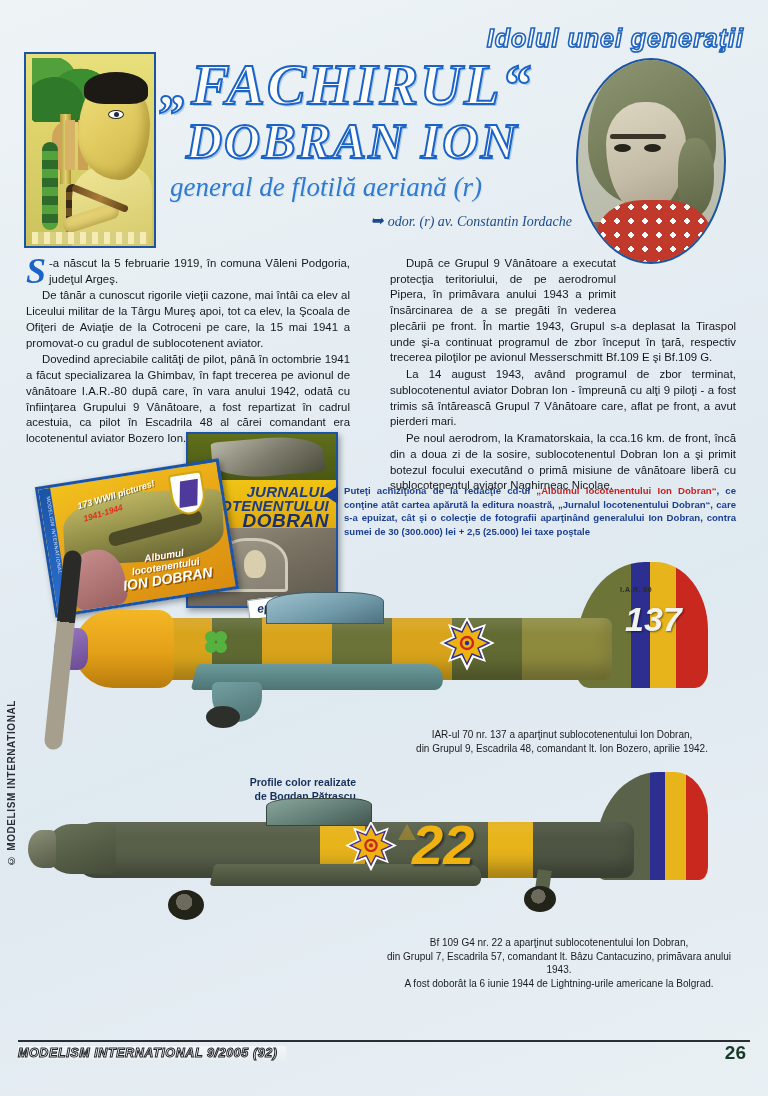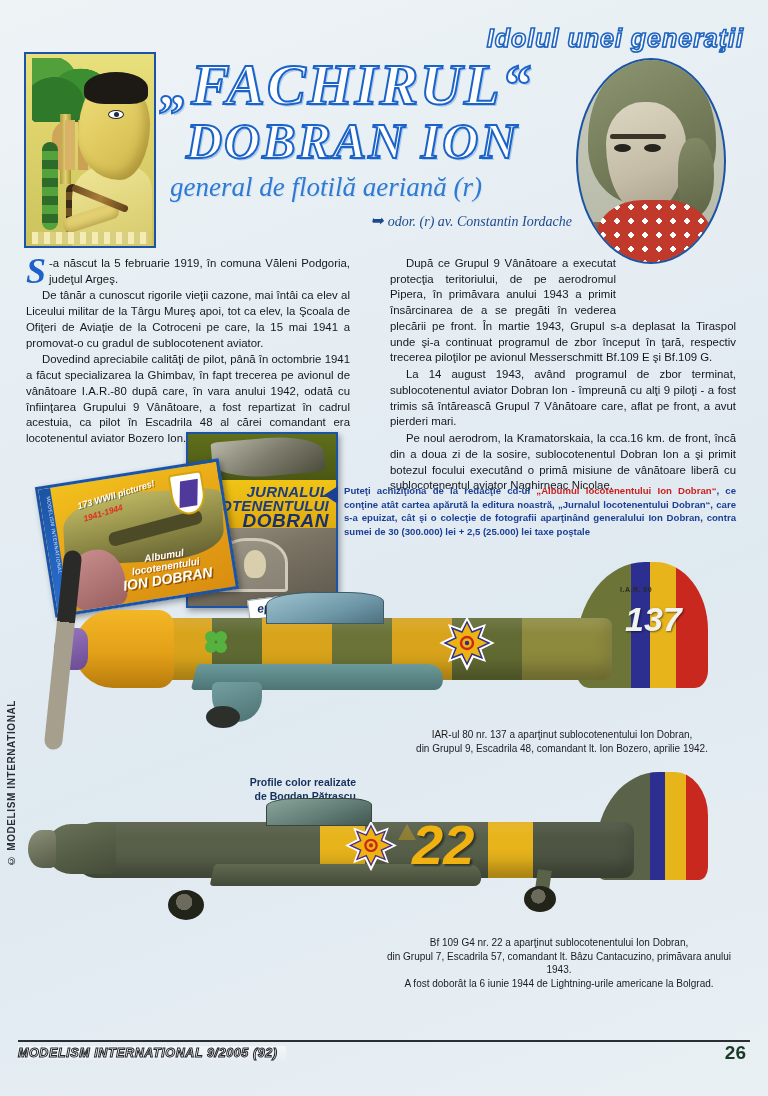--- a/index.html
+++ b/index.html
@@ -700,21 +700,21 @@
         <path d="M31 4 L36 14 L46 10 L42 20 L53 25 L42 30 L46 40 L36 36 L31 46 L26 36 L16 40 L20 30 L9 25 L20 20 L16 10 L26 14 Z" fill="none" stroke="#2c2f8f" stroke-width="1.4"></path>
         <circle cx="31" cy="25" r="6" fill="none" stroke="#c9281f" stroke-width="2.4"></circle>
         <circle cx="31" cy="25" r="2.2" fill="#2c2f8f"></circle>
       </svg>
     </div>
     <div class="iar-stencil">I.A.R. 80</div>
     <div class="iar-tailnum">137</div>
   </div>
 
   <div class="caption cap1">
-    <div>IAR-ul 80 nr. 137 a aparţinut sublocotenentului Ion Dobran,</div>
+    <div>IAR-ul 70 nr. 137 a aparţinut sublocotenentului Ion Dobran,</div>
     <div>din Grupul 9, Escadrila 48, comandant lt. Ion Bozero, aprilie 1942.</div>
   </div>
 
   <div class="credit">
     <div>Profile color realizate</div>
     <div>de Bogdan Pătraşcu</div>
   </div>
 
   <div class="profile bf">
     <div class="bf-hstab"></div>

